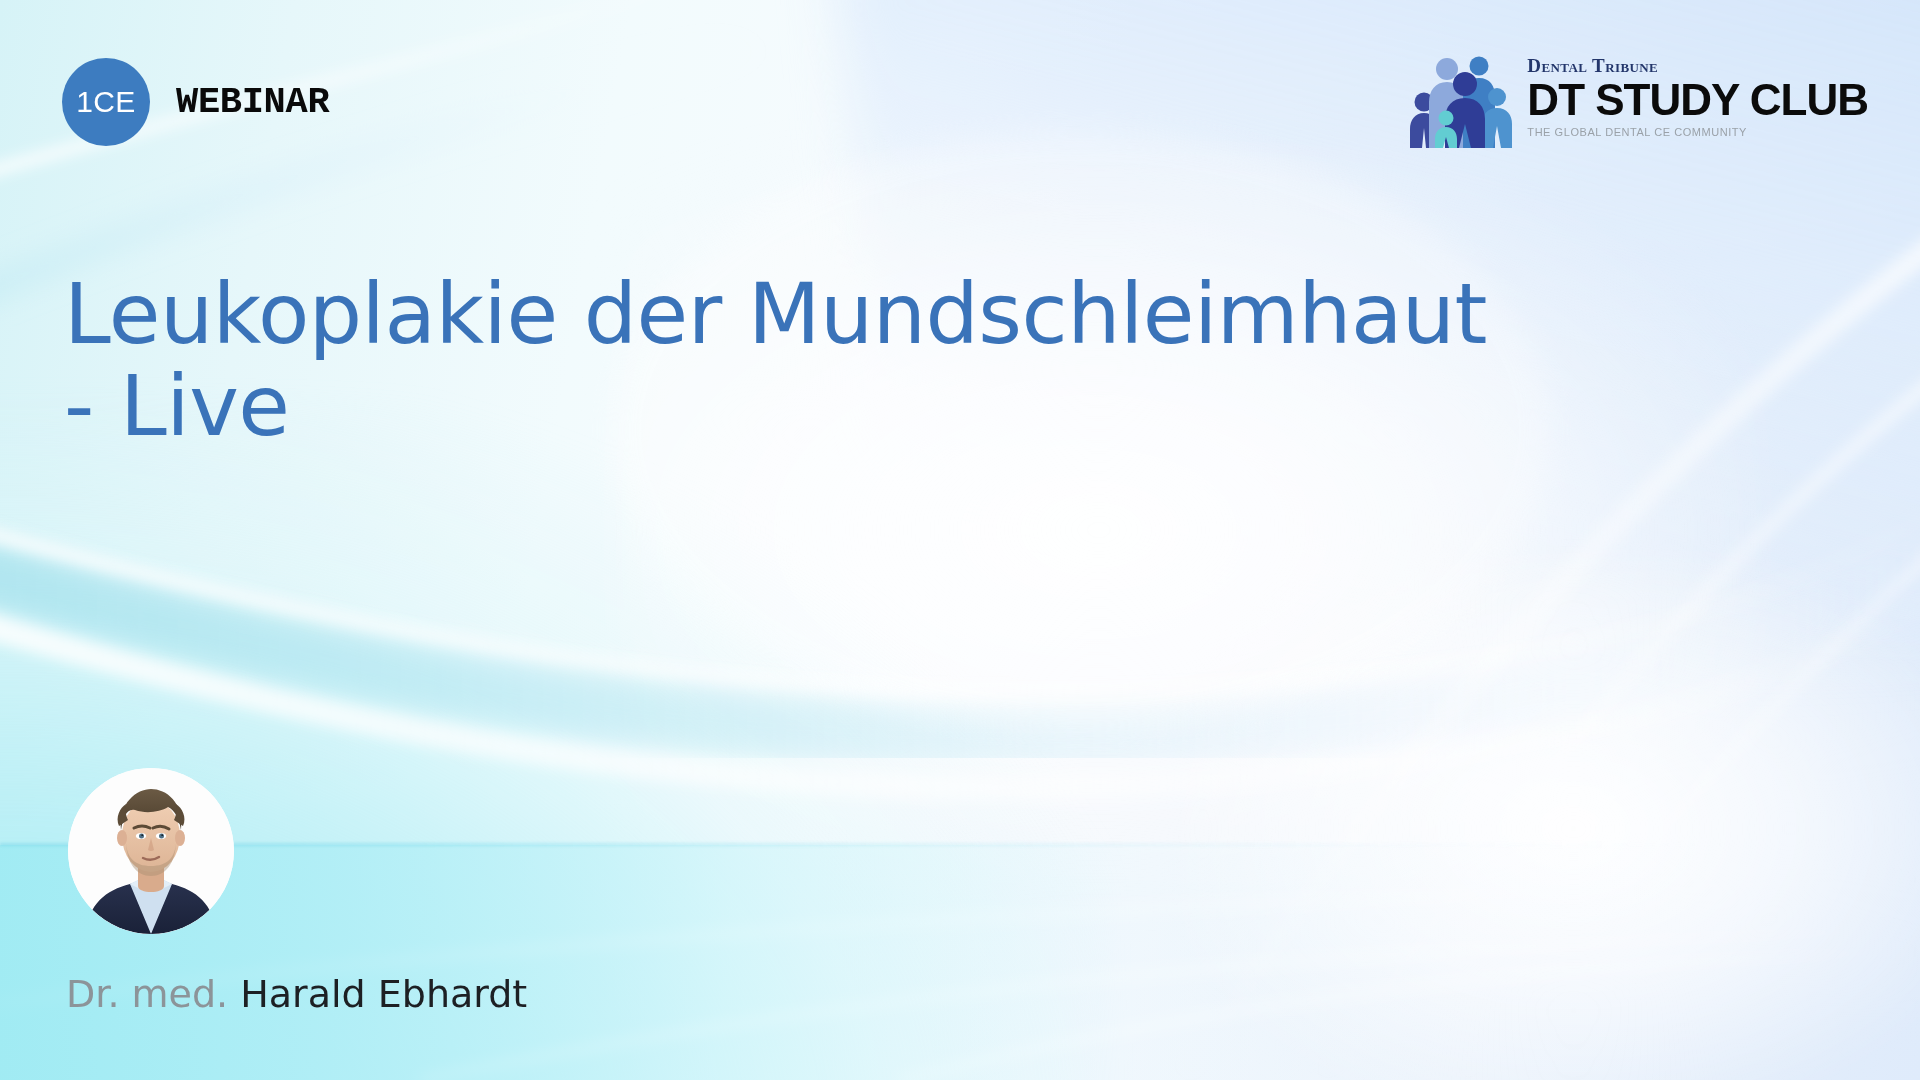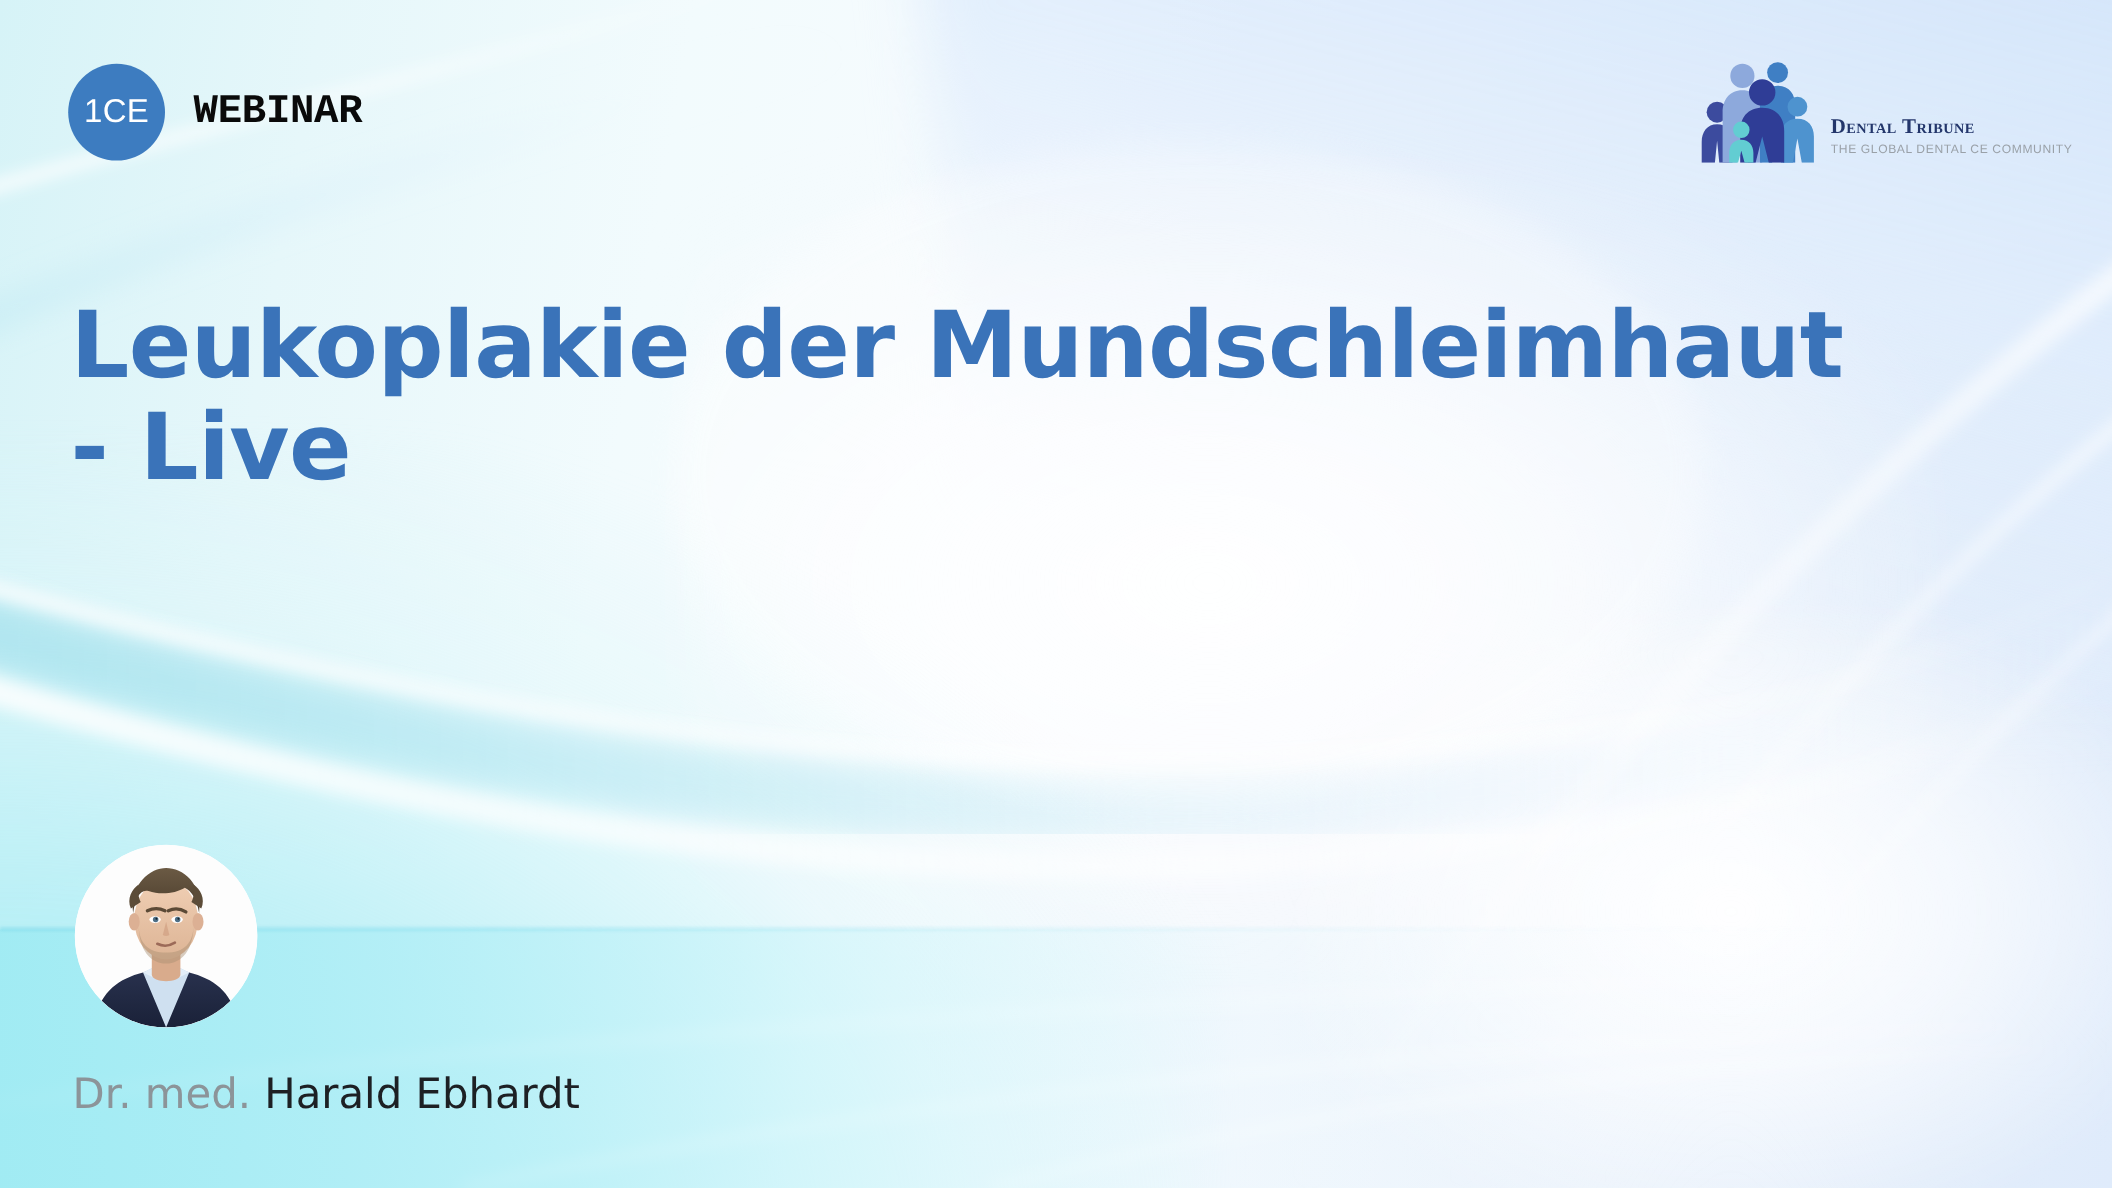--- a/index.html
+++ b/index.html
@@ -106,22 +106,22 @@
     line-height:1.09;
     letter-spacing:-.3px;
     color:#0a0a0a;
     text-transform:uppercase;
     font-family:"Liberation Sans", sans-serif;
   }
   .webinar-label .l2 { display:block;font-family:Liberation Mono, monospace; }
 
   
   .brand-logo {
-    position:absolute; right:36px; top:52px;
-    display:flex; align-items:flex-end; gap:14px;
+    position:absolute; right:52px; top:52px;
+    display:flex; align-items:center; gap:14px;
   }
   .brand-mark { width:106px; height:96px; }
   .brand-text { padding-bottom:6px; }
   .brand-kicker {
     font-family:"Liberation Serif", serif;
     font-size:19px;
     font-weight:bold;
     color:#23366b;
     letter-spacing:.4px;
     line-height:1;
@@ -145,21 +145,21 @@
     line-height:1;
   }
 
   
   .main-title {
     position:absolute;
     left:64px; top:268px;
     width:1760px;
     color:#3a73b9;
     font-family:"DejaVu Sans", sans-serif;
-    font-weight:700;
+    font-weight:400;
     font-size:84px;
     line-height:1.10;
     letter-spacing:-.5px;
     white-space:pre-line;
   }
 
   
   .presenter-avatar {
     position:absolute; left:68px; top:768px;
     width:166px; height:166px; border-radius:50%;
@@ -266,20 +266,21 @@
       <path d="M90,56 c-10,0 -15,7 -15,16 v24 h11 l4,-22 4,22 h11 v-24 c0,-9 -5,-16 -15,-16 z" fill="#4e93cf"></path>
 
       <circle cx="58" cy="32" r="12" fill="#2f3d96"></circle>
       <path d="M58,46 c-13,0 -20,9 -20,21 v29 h14 l6,-24 6,24 h14 v-29 c0,-12 -7,-21 -20,-21 z" fill="#2f3d96"></path>
 
       <circle cx="39" cy="66" r="7.5" fill="#62cdd2"></circle>
       <path d="M39,75 c-7,0 -11,5 -11,12 v9 h8 l3,-11 3,11 h8 v-9 c0,-7 -4,-12 -11,-12 z" fill="#62cdd2"></path>
     </svg>
     <div class="brand-text">
       <div class="brand-kicker">Dental Tribune</div>
+      <div class="brand-title">DT STUDY CLUB</div>
       <div class="brand-tagline">THE GLOBAL DENTAL CE COMMUNITY</div>
     </div>
   </div>
 
   <div class="main-title">Leukoplakie der Mundschleimhaut
 - Live</div>
 
   <div class="presenter-avatar">
     <svg class="avatar-photo" viewBox="0 0 166 166" aria-hidden="true">
       <defs>

